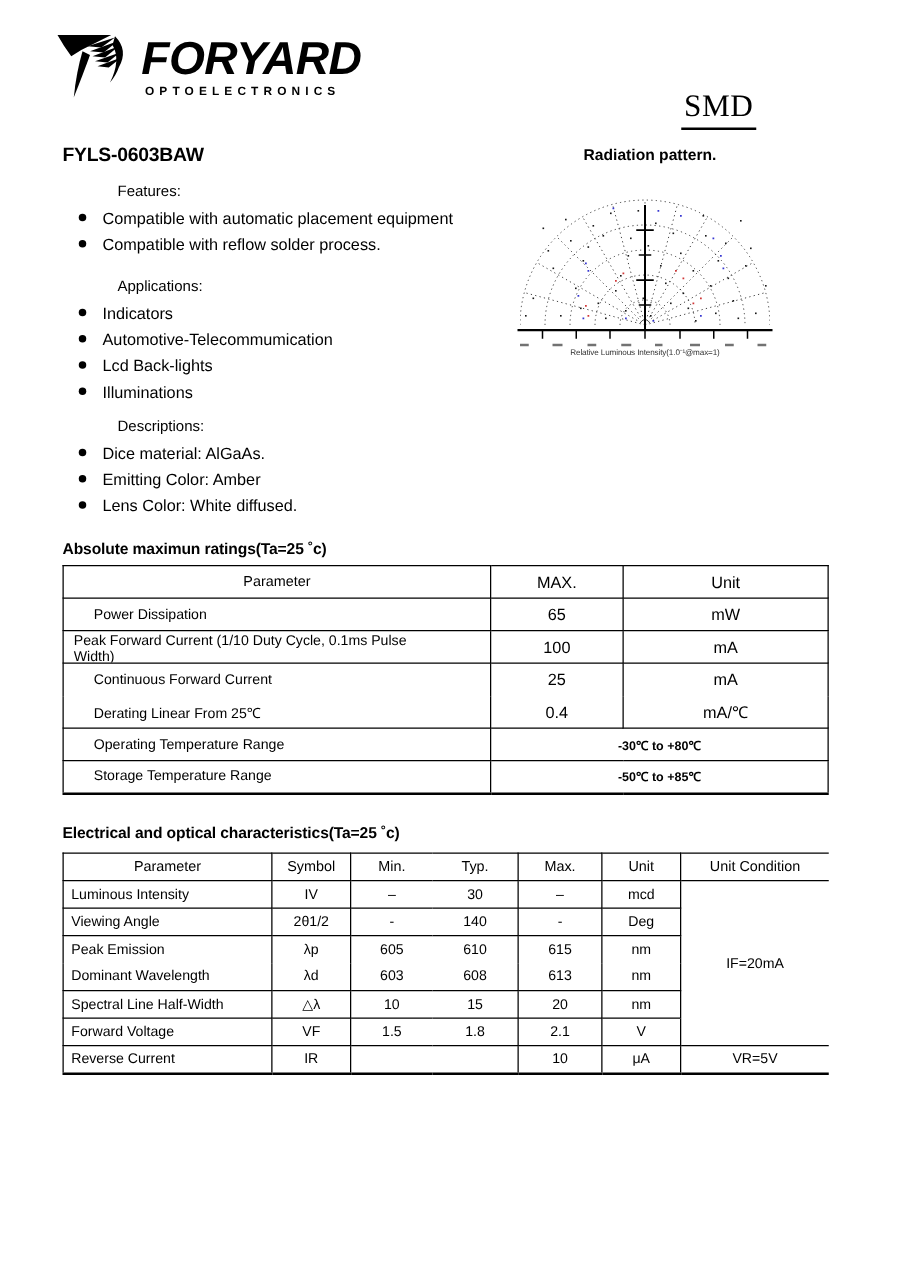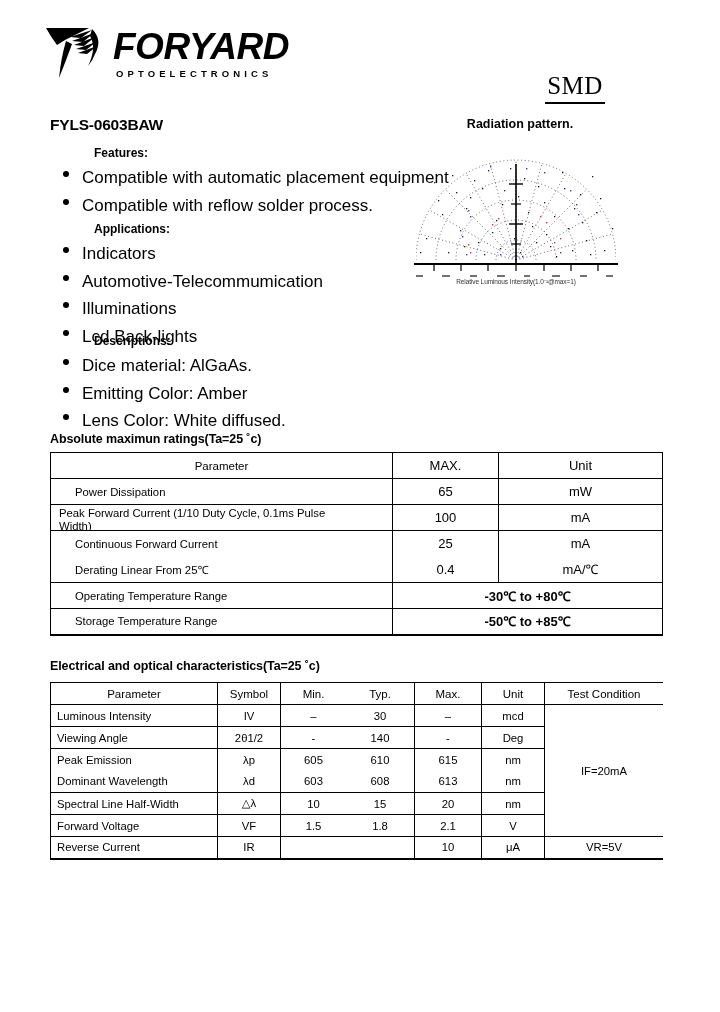--- a/index.html
+++ b/index.html
@@ -84,32 +84,32 @@
   .partno {
     position: absolute;
     left: 50px;
     top: 116px;
     font-size: 15.5px;
     font-weight: bold;
     letter-spacing: -0.2px;
   }
   .sec-title {
     font-size: 12px;
-    font-weight: bold;
+    font-weight: normal;
     margin: 0;
     line-height: 1.25;
     padding-left: 44px;
   }
   .bullet-list {
     list-style: none;
     margin: 3px 0 0 0;
     padding: 0;
   }
   .bullet-list li {
-    font-size: 17px;
+    font-size: 13px;
     line-height: 1.62;
     position: relative;
     padding-left: 32px;
     white-space: nowrap;
   }
   .bullet-list li::before {
     content: "";
     position: absolute;
     left: 13px;
     top: 7px;
@@ -184,21 +184,21 @@
     width: 613px;
   }
   #tbl-abs tr { height: 26px; }
   #tbl-abs .c-param { width: 317px; text-align: left; padding-left: 24px; }
   #tbl-abs .c-max   { width: 105px; text-align: center; font-size: 13px; }
   #tbl-abs .c-unit  { text-align: center; font-size: 13px; }
   #tbl-abs .hdr.c-param { text-align: center; padding-left: 0; }
   #tbl-abs .botline td { border-bottom: 2px solid #000; }
   #tbl-abs .nob-bottom td { border-bottom: none; }
   #tbl-abs .nob-top td { border-top: none; }
-  #tbl-abs .span-val { text-align: center; font-size: 13px; font-weight: bold; }
+  #tbl-abs .span-val { text-align: center; font-size: 10px; font-weight: bold; }
   .clip-cell {
     position: relative;
     overflow: hidden;
   }
   .clip-cell .clip-inner {
     position: absolute;
     left: 8px;
     top: 2px;
     width: 300px;
     line-height: 1.15;
@@ -265,22 +265,22 @@
       <li>Compatible with automatic placement equipment</li>
       <li>Compatible with reflow solder process.</li>
     </ul>
   </div>
 
   <div class="block-apps">
     <div class="sec-title">Applications:</div>
     <ul class="bullet-list">
       <li>Indicators</li>
       <li>Automotive-Telecommumication</li>
+      <li>Lcd Back-lights</li>
       <li>Illuminations</li>
-      <li>Lcd Back-lights</li>
     </ul>
   </div>
 
   <div class="block-desc">
     <div class="sec-title">Descriptions:</div>
     <ul class="bullet-list">
       <li>Dice material: AlGaAs.</li>
       <li>Emitting Color: Amber</li>
       <li>Lens Color: White diffused.</li>
     </ul>
@@ -472,21 +472,21 @@
 
   <table class="dt" id="tbl-eo">
     <tbody>
       <tr class="topline">
         <th class="hdr c-param">Parameter</th>
         <th class="hdr c-sym">Symbol</th>
         <th class="hdr c-min">Min.</th>
         <th class="hdr c-typ">Typ.</th>
         <th class="hdr c-max">Max.</th>
         <th class="hdr c-unit">Unit</th>
-        <th class="hdr c-test">Test Condition</th>
+        <th class="hdr c-test">Unit Condition</th>
       </tr>
 
       <tr>
         <td class="c-param">Luminous Intensity</td>
         <td class="c-sym">IV</td>
         <td class="c-min">–</td>
         <td class="c-typ">30</td>
         <td class="c-max">–</td>
         <td class="c-unit">mcd</td>
         <td class="c-test no-side-b" rowspan="1"></td>

